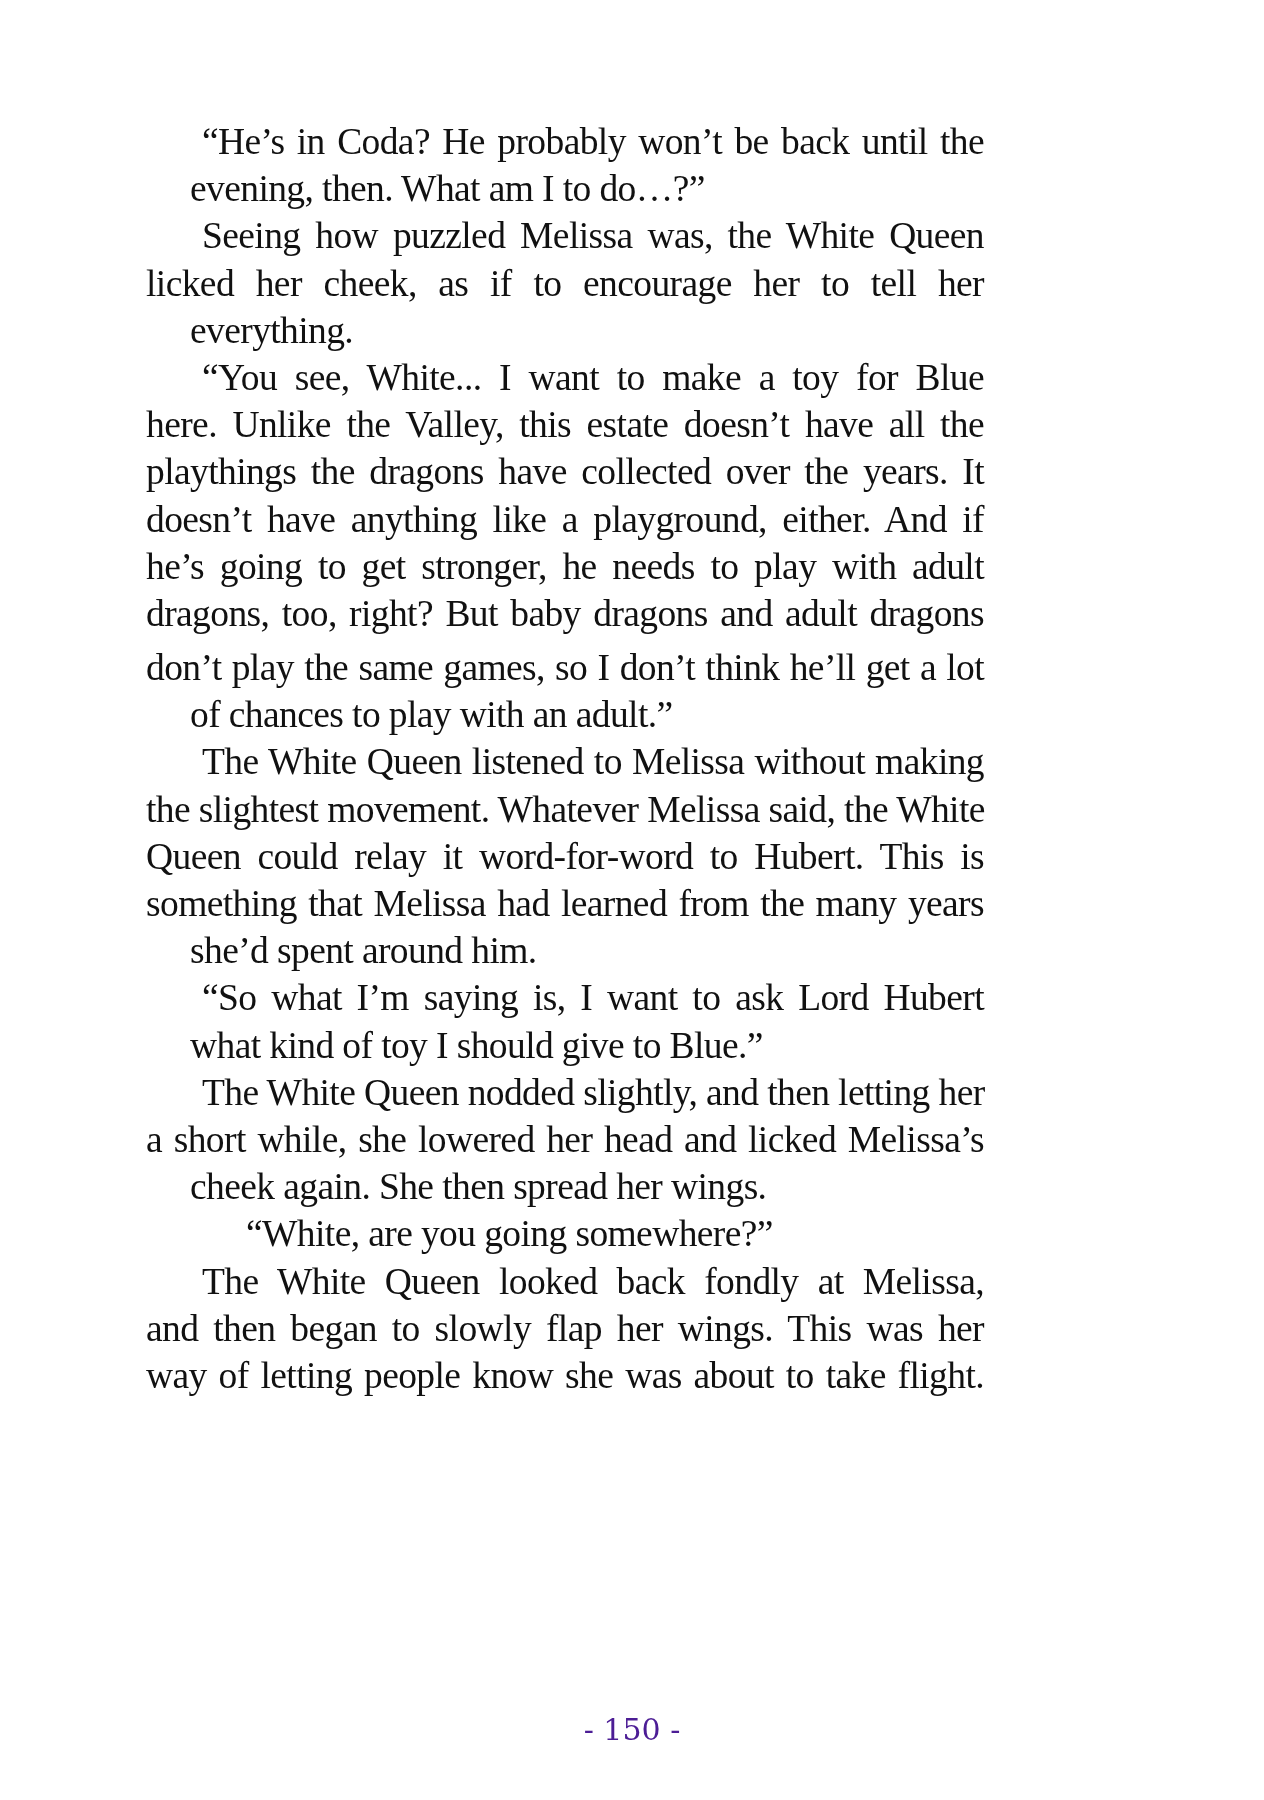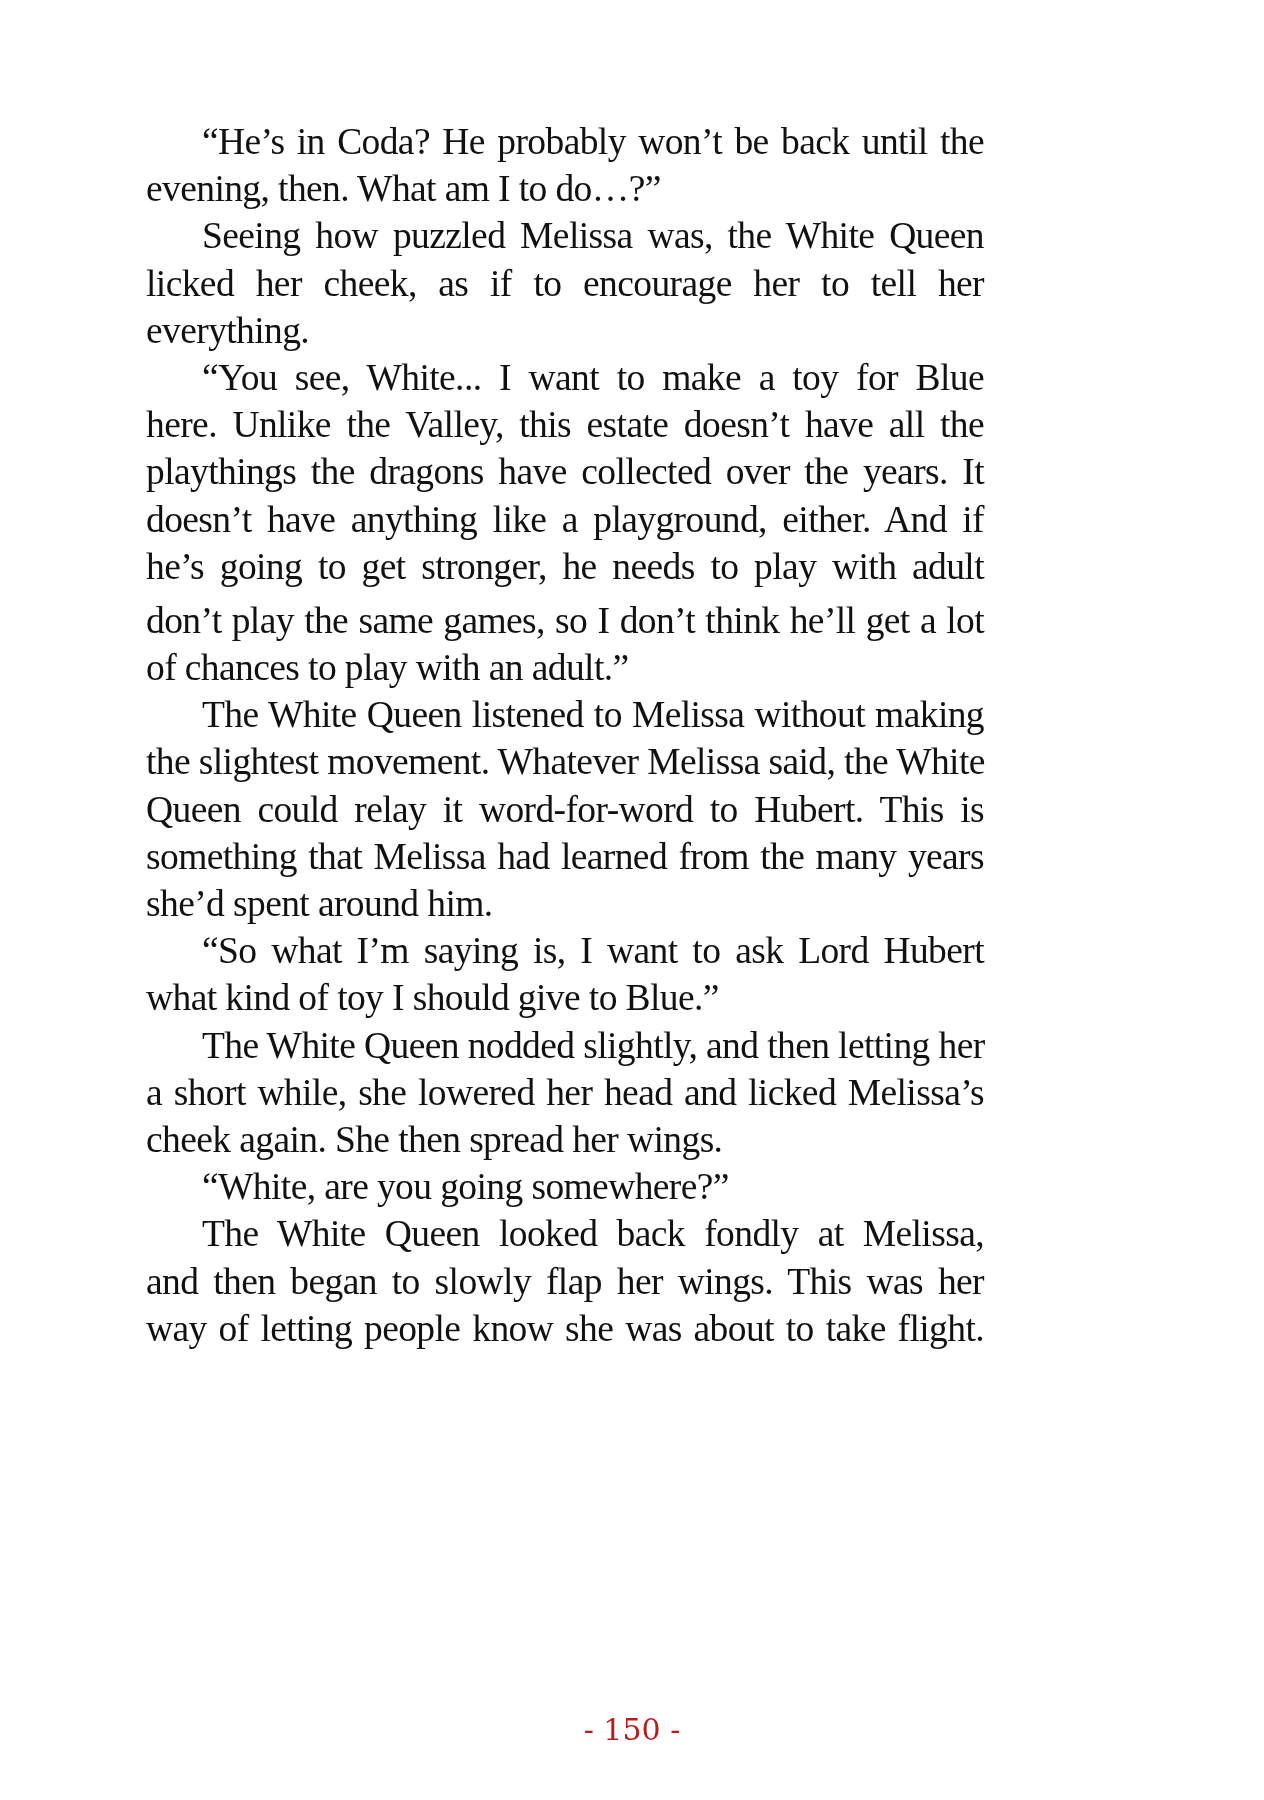--- a/index.html
+++ b/index.html
@@ -12,44 +12,45 @@
     line-height: 47.2px;
     height: 47.2px;
     color: #111;
     white-space: nowrap;
     text-align: justify;
     text-align-last: justify;
     transform-origin: left center;
     letter-spacing: -0.6px;
   }
   .line.indent { padding-left: 56px; }
-  .line.last { text-align-last: left; }
+  .line.last { text-align-last: left; margin-left: 44px; }
   .page-number {
     position: absolute; left: 0; width: 1264px; top: 1712px;
     text-align: center;
     font-family: "DejaVu Serif", serif;
     font-size: 30px;
-    color: #b91c1c;
+    color: #4c1d95;
   }
 </style>
 </head>
 <body>
 
 <div class="page">
   <div class="text-block" id="text-block">
       <div class="line indent" style="white-space: nowrap; display: block;">“He’s in Coda? He probably won’t be back until the</div>
       <div class="line last" style="white-space: nowrap; display: block;">evening, then. What am I to do…?”</div>
       <div class="line indent" style="white-space: nowrap; display: block;">Seeing how puzzled Melissa was, the White Queen</div>
       <div class="line" style="white-space: nowrap; display: block;">licked her cheek, as if to encourage her to tell her</div>
       <div class="line last" style="white-space: nowrap; display: block;">everything.</div>
       <div class="line indent" style="white-space: nowrap; display: block;">“You see, White... I want to make a toy for Blue</div>
       <div class="line" style="white-space: nowrap; display: block;">here. Unlike the Valley, this estate doesn’t have all the</div>
       <div class="line" style="white-space: nowrap; display: block;">playthings the dragons have collected over the years. It</div>
       <div class="line" style="white-space: nowrap; display: block;">doesn’t have anything like a playground, either. And if</div>
       <div class="line" style="white-space: nowrap; display: block;">he’s going to get stronger, he needs to play with adult</div>
+      <div class="line" style="white-space: nowrap; display: block;">dragons, too, right? But baby dragons and adult dragons</div>
       <div class="line" style="white-space: nowrap; display: block; margin-top: 7px;">don’t play the same games, so I don’t think he’ll get a lot</div>
       <div class="line last" style="white-space: nowrap; display: block;">of chances to play with an adult.”</div>
       <div class="line indent" style="white-space: nowrap; display: block;">The White Queen listened to Melissa without making</div>
       <div class="line" style="white-space: nowrap; display: block;">the slightest movement. Whatever Melissa said, the White</div>
       <div class="line" style="white-space: nowrap; display: block;">Queen could relay it word-for-word to Hubert. This is</div>
       <div class="line" style="white-space: nowrap; display: block;">something that Melissa had learned from the many years</div>
       <div class="line last" style="white-space: nowrap; display: block;">she’d spent around him.</div>
       <div class="line indent" style="white-space: nowrap; display: block;">“So what I’m saying is, I want to ask Lord Hubert</div>
       <div class="line last" style="white-space: nowrap; display: block;">what kind of toy I should give to Blue.”</div>
       <div class="line indent" style="white-space: nowrap; display: block;">The White Queen nodded slightly, and then letting her</div>

